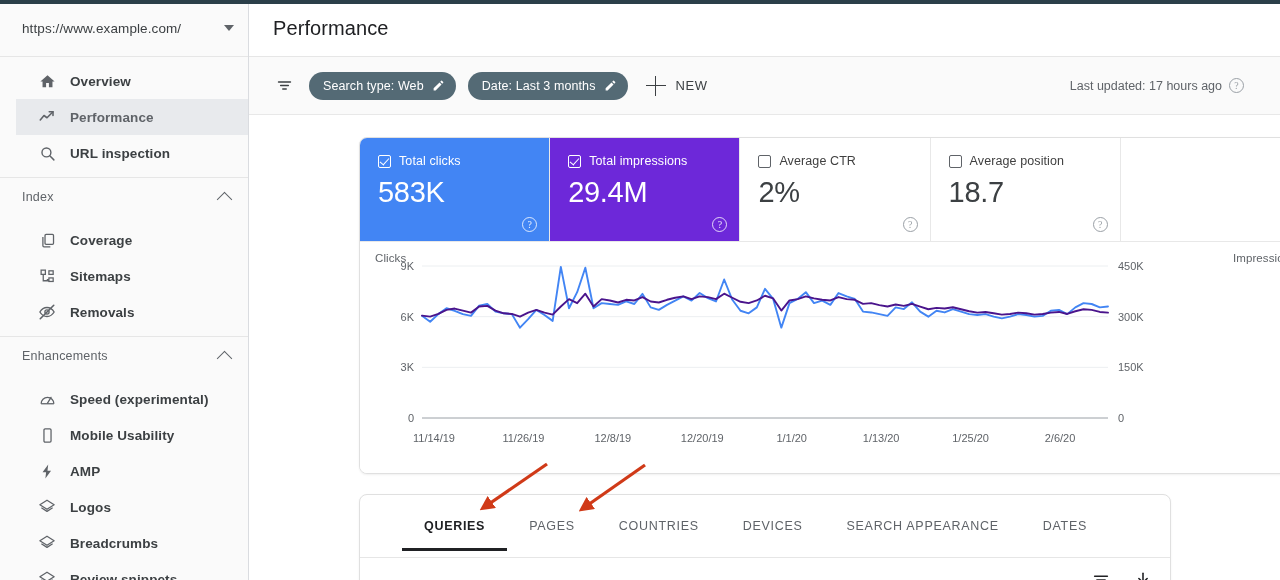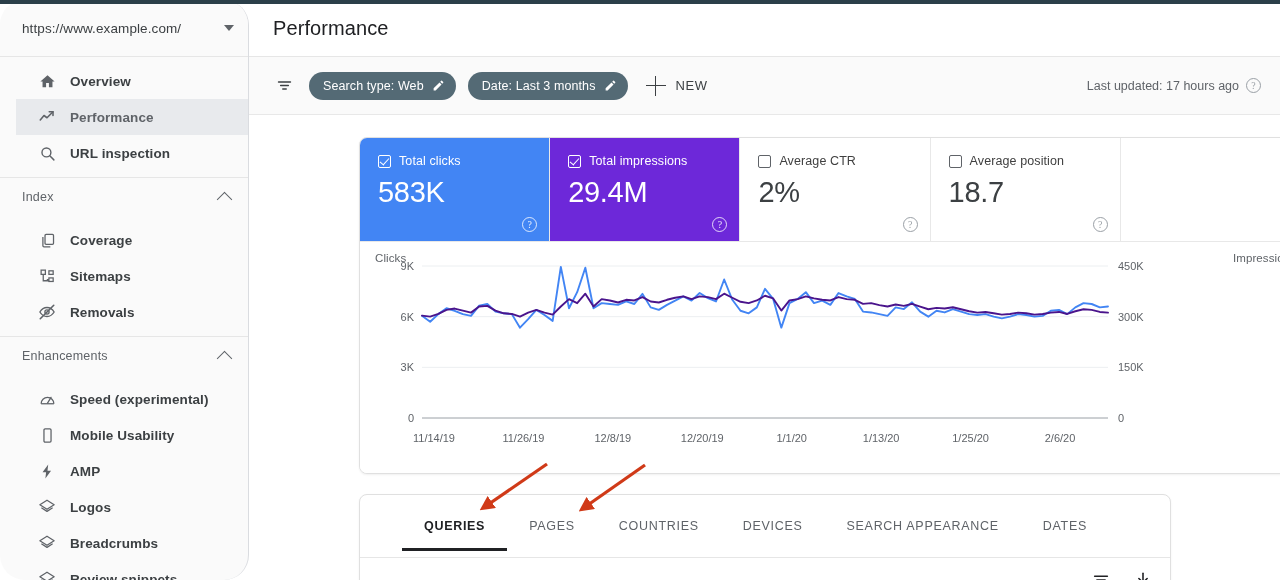--- a/index.html
+++ b/index.html
@@ -19,21 +19,20 @@
   }
 
   
   .sidebar {
     width: 249px; height: 580px;
     background: #fafafa;
     border-right: 1px solid #dadce0;
     position: relative;
     overflow: hidden;
     flex: 0 0 249px;
-    border-radius: 25px;
   }
   .property-selector {
     height: 57px;
     display: flex; align-items: center;
     padding: 0 14px 0 22px;
     border-bottom: 1px solid #e6e6e6;
     background: #fafafa;
     cursor: pointer;
   }
   .property-url {
@@ -104,21 +103,21 @@
     display: flex; align-items: center;
     padding-left: 24px;
     border-bottom: 1px solid #e6e6e6;
     background: #fff;
   }
   .page-title { font-size: 20px; color: #202124; font-weight: 400; letter-spacing: .1px; }
 
   .filter-bar {
     height: 58px;
     display: flex; align-items: center;
-    padding: 0 19px 0 24px;
+    padding: 0 36px 0 24px;
     background: #fafafa;
     border-bottom: 1px solid #e8e8e8;
   }
   .filter-icon {
     width: 22px; height: 22px; margin-right: 14px;
     display: flex; align-items: center; justify-content: center;
     cursor: pointer; color: #3c4043;
   }
   .chip {
     height: 28px;

